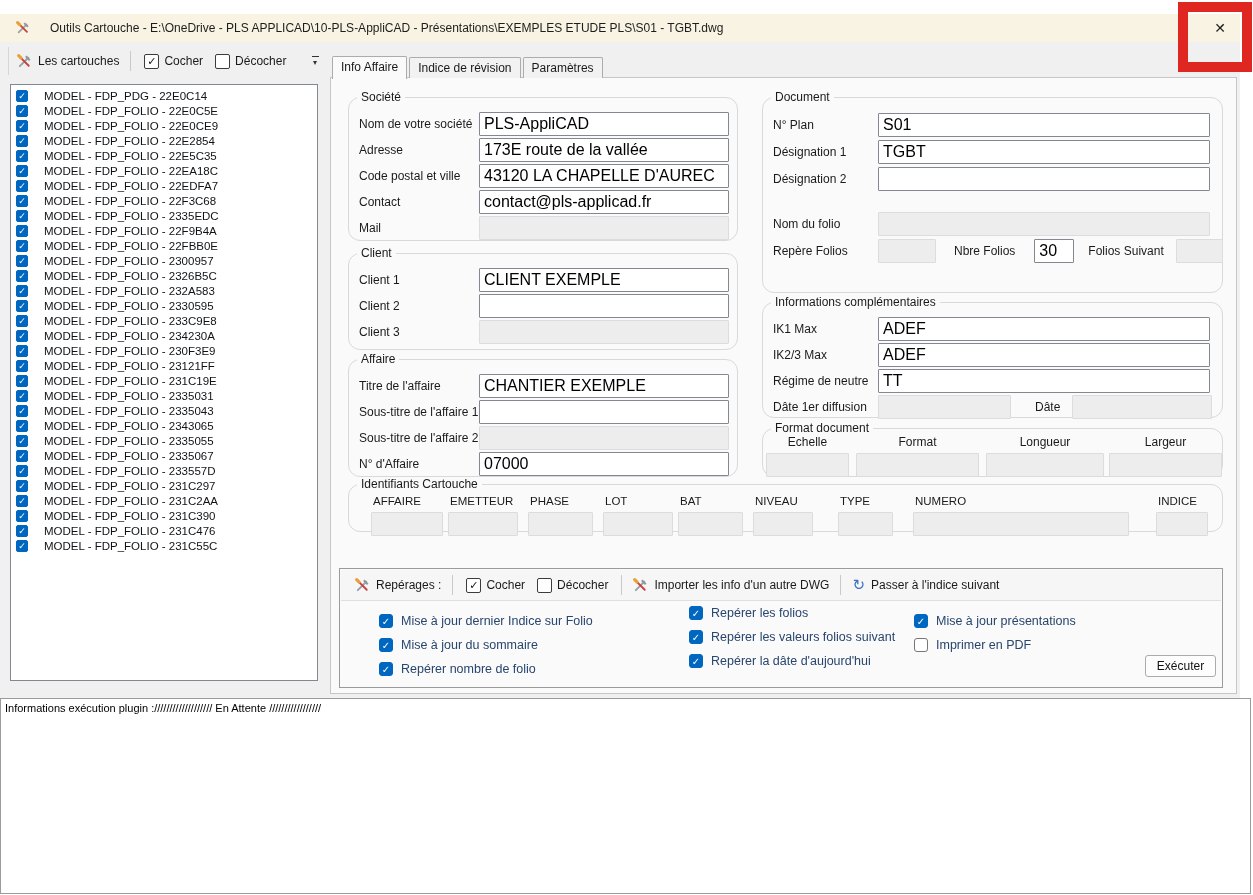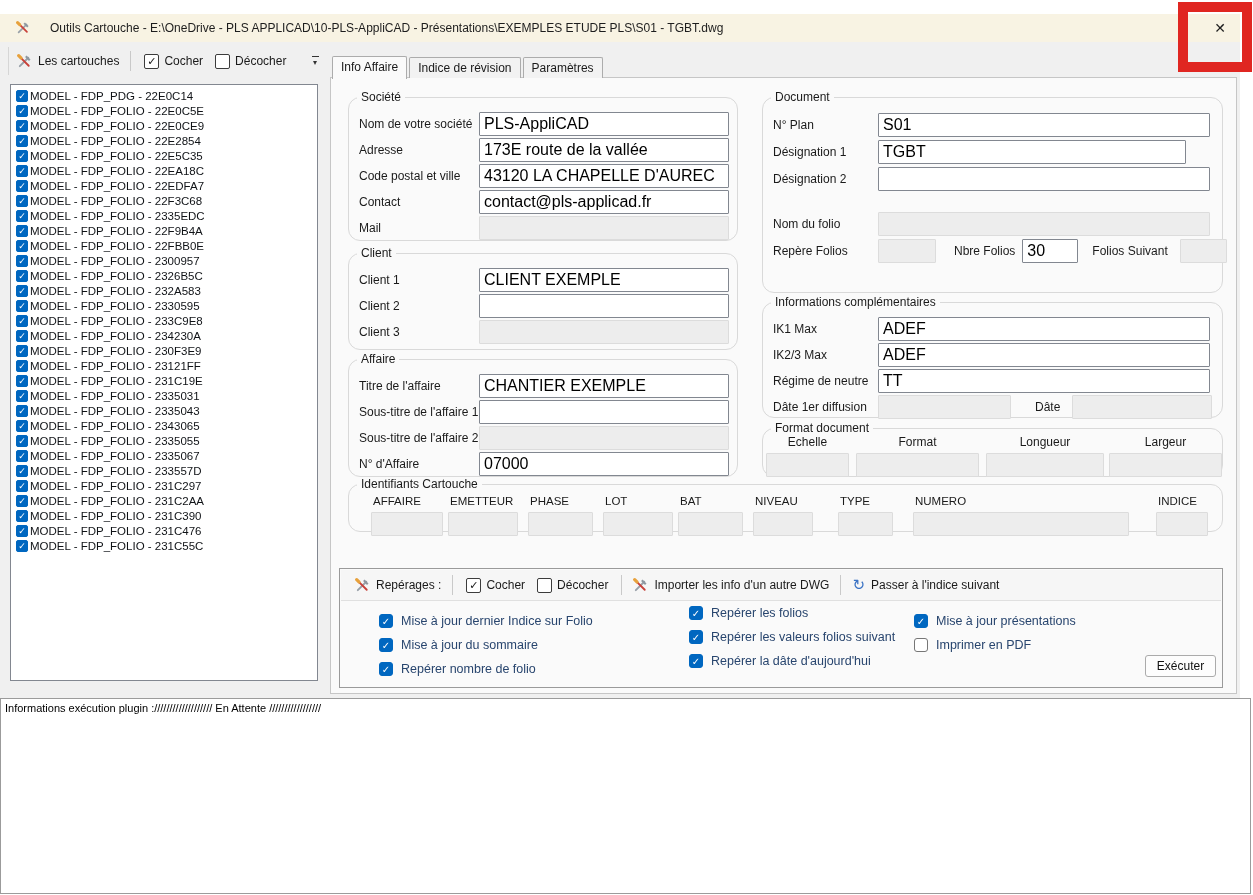--- a/index.html
+++ b/index.html
@@ -17,21 +17,21 @@
 .cb{display:inline-flex;align-items:center;justify-content:center;font-family:"DejaVu Sans",sans-serif;flex:0 0 auto}
 .cb.on::after{content:"✓"}
 .cb.classic{width:15px;height:15px;border:1px solid #3c3c3c;border-radius:2px;background:#fff;font-size:11px;color:#111}
 .cb.blue{width:14px;height:14px;border-radius:3px;border:1px solid #767676;background:#fff;font-size:10px;color:#fff}
 .cb.blue.on{background:var(--accent-blue,#0067C0);border-color:var(--accent-blue,#0067C0)}
 .cb.sm{width:12px;height:12px;font-size:9px;border-radius:2px}
 .overflow{margin-left:auto;width:14px;height:20px;display:flex;flex-direction:column;align-items:center;justify-content:center;color:#333;font-size:8px;font-family:"DejaVu Sans",sans-serif}
 .obar{width:7px;border-top:1px solid #333;margin-bottom:1px}
 
 .listbox{position:absolute;left:10px;top:84px;width:308px;height:597px;background:#fff;border:1px solid #828790;padding-top:3px;overflow:hidden;z-index:2}
-.list-row{display:flex;align-items:center;height:15px;padding-left:5px;gap:2px}
+.list-row{display:flex;align-items:center;height:15px;padding-left:5px;gap:16px}
 .list-label{font-size:11.5px;color:#0f1216;white-space:nowrap}
 
 .tabstrip{position:absolute;left:332px;top:56px;height:22px;display:flex;align-items:flex-end;z-index:3}
 .tab{font-size:12px;padding:3px 8px;border:1px solid #ACACAC;border-bottom:none;background:#F2F2F2;margin-right:2px;border-radius:2px 2px 0 0;white-space:nowrap}
 .tab.active{background:var(--panel-bg,#FAFAFA);position:relative;top:1px;padding-bottom:5px;z-index:4}
 .tabpanel{position:absolute;left:330px;top:77px;width:907px;height:617px;background:var(--panel-bg,#FAFAFA);border:1px solid #C6C6C6;z-index:1}
 
 .gb{position:absolute;border:1px solid #D9D9D9;border-radius:12px;z-index:2;background:var(--panel-bg,#FAFAFA)}
 .gbt{position:absolute;top:-8px;left:8px;background:var(--panel-bg,#FAFAFA);padding:0 4px;font-size:12px;color:#1a1a1a;white-space:nowrap}
 .rows{padding-top:13px}
@@ -302,38 +302,38 @@
 
   <div class="gb" style="left:762px;top:97px;width:461px;height:196px">
     <span class="gbt">Document</span>
     <div class="rows p27" id="document-rows">
         <div class="frow">
           <span class="flabel" style="width: 105px;">N° Plan</span>
           <input class="tb" value="S01" style="width: 332px;">
         </div>
         <div class="frow">
           <span class="flabel" style="width: 105px;">Désignation 1</span>
-          <input class="tb" value="TGBT" style="width: 308px;">
+          <input class="tb" value="TGBT" style="width: 332px;">
         </div>
         <div class="frow">
           <span class="flabel" style="width: 105px;">Désignation 2</span>
           <input class="tb" style="width: 332px;">
         </div>
       </div>
     <div class="rows p27" id="document-rows2" style="padding-top:0;margin-top:18px">
         <div class="frow">
           <span class="flabel" style="width: 105px;">Nom du folio</span>
           <input class="tb dis" disabled="" style="width: 332px;">
         </div>
       </div>
     <div class="frow p27">
       <span class="flabel" style="width:105px">Repère Folios</span>
       <input class="tb dis" style="width: 58px;" disabled="">
       <span class="inline-label" style="margin-left:18px">Nbre Folios</span>
-      <input class="tb" style="width: 56px; margin-left: 7px;" value="30">
+      <input class="tb" style="width: 40px; margin-left: 19px;" value="30">
       <span class="inline-label" style="margin-left:14px">Folios Suivant</span>
       <input class="tb dis" style="width: 47px; margin-left: 12px;" disabled="">
     </div>
   </div>
 
   <div class="gb" style="left:762px;top:302px;width:461px;height:116px">
     <span class="gbt">Informations complémentaires</span>
     <div class="rows" id="infos-rows">
         <div class="frow">
           <span class="flabel" style="width: 105px;">IK1 Max</span>

